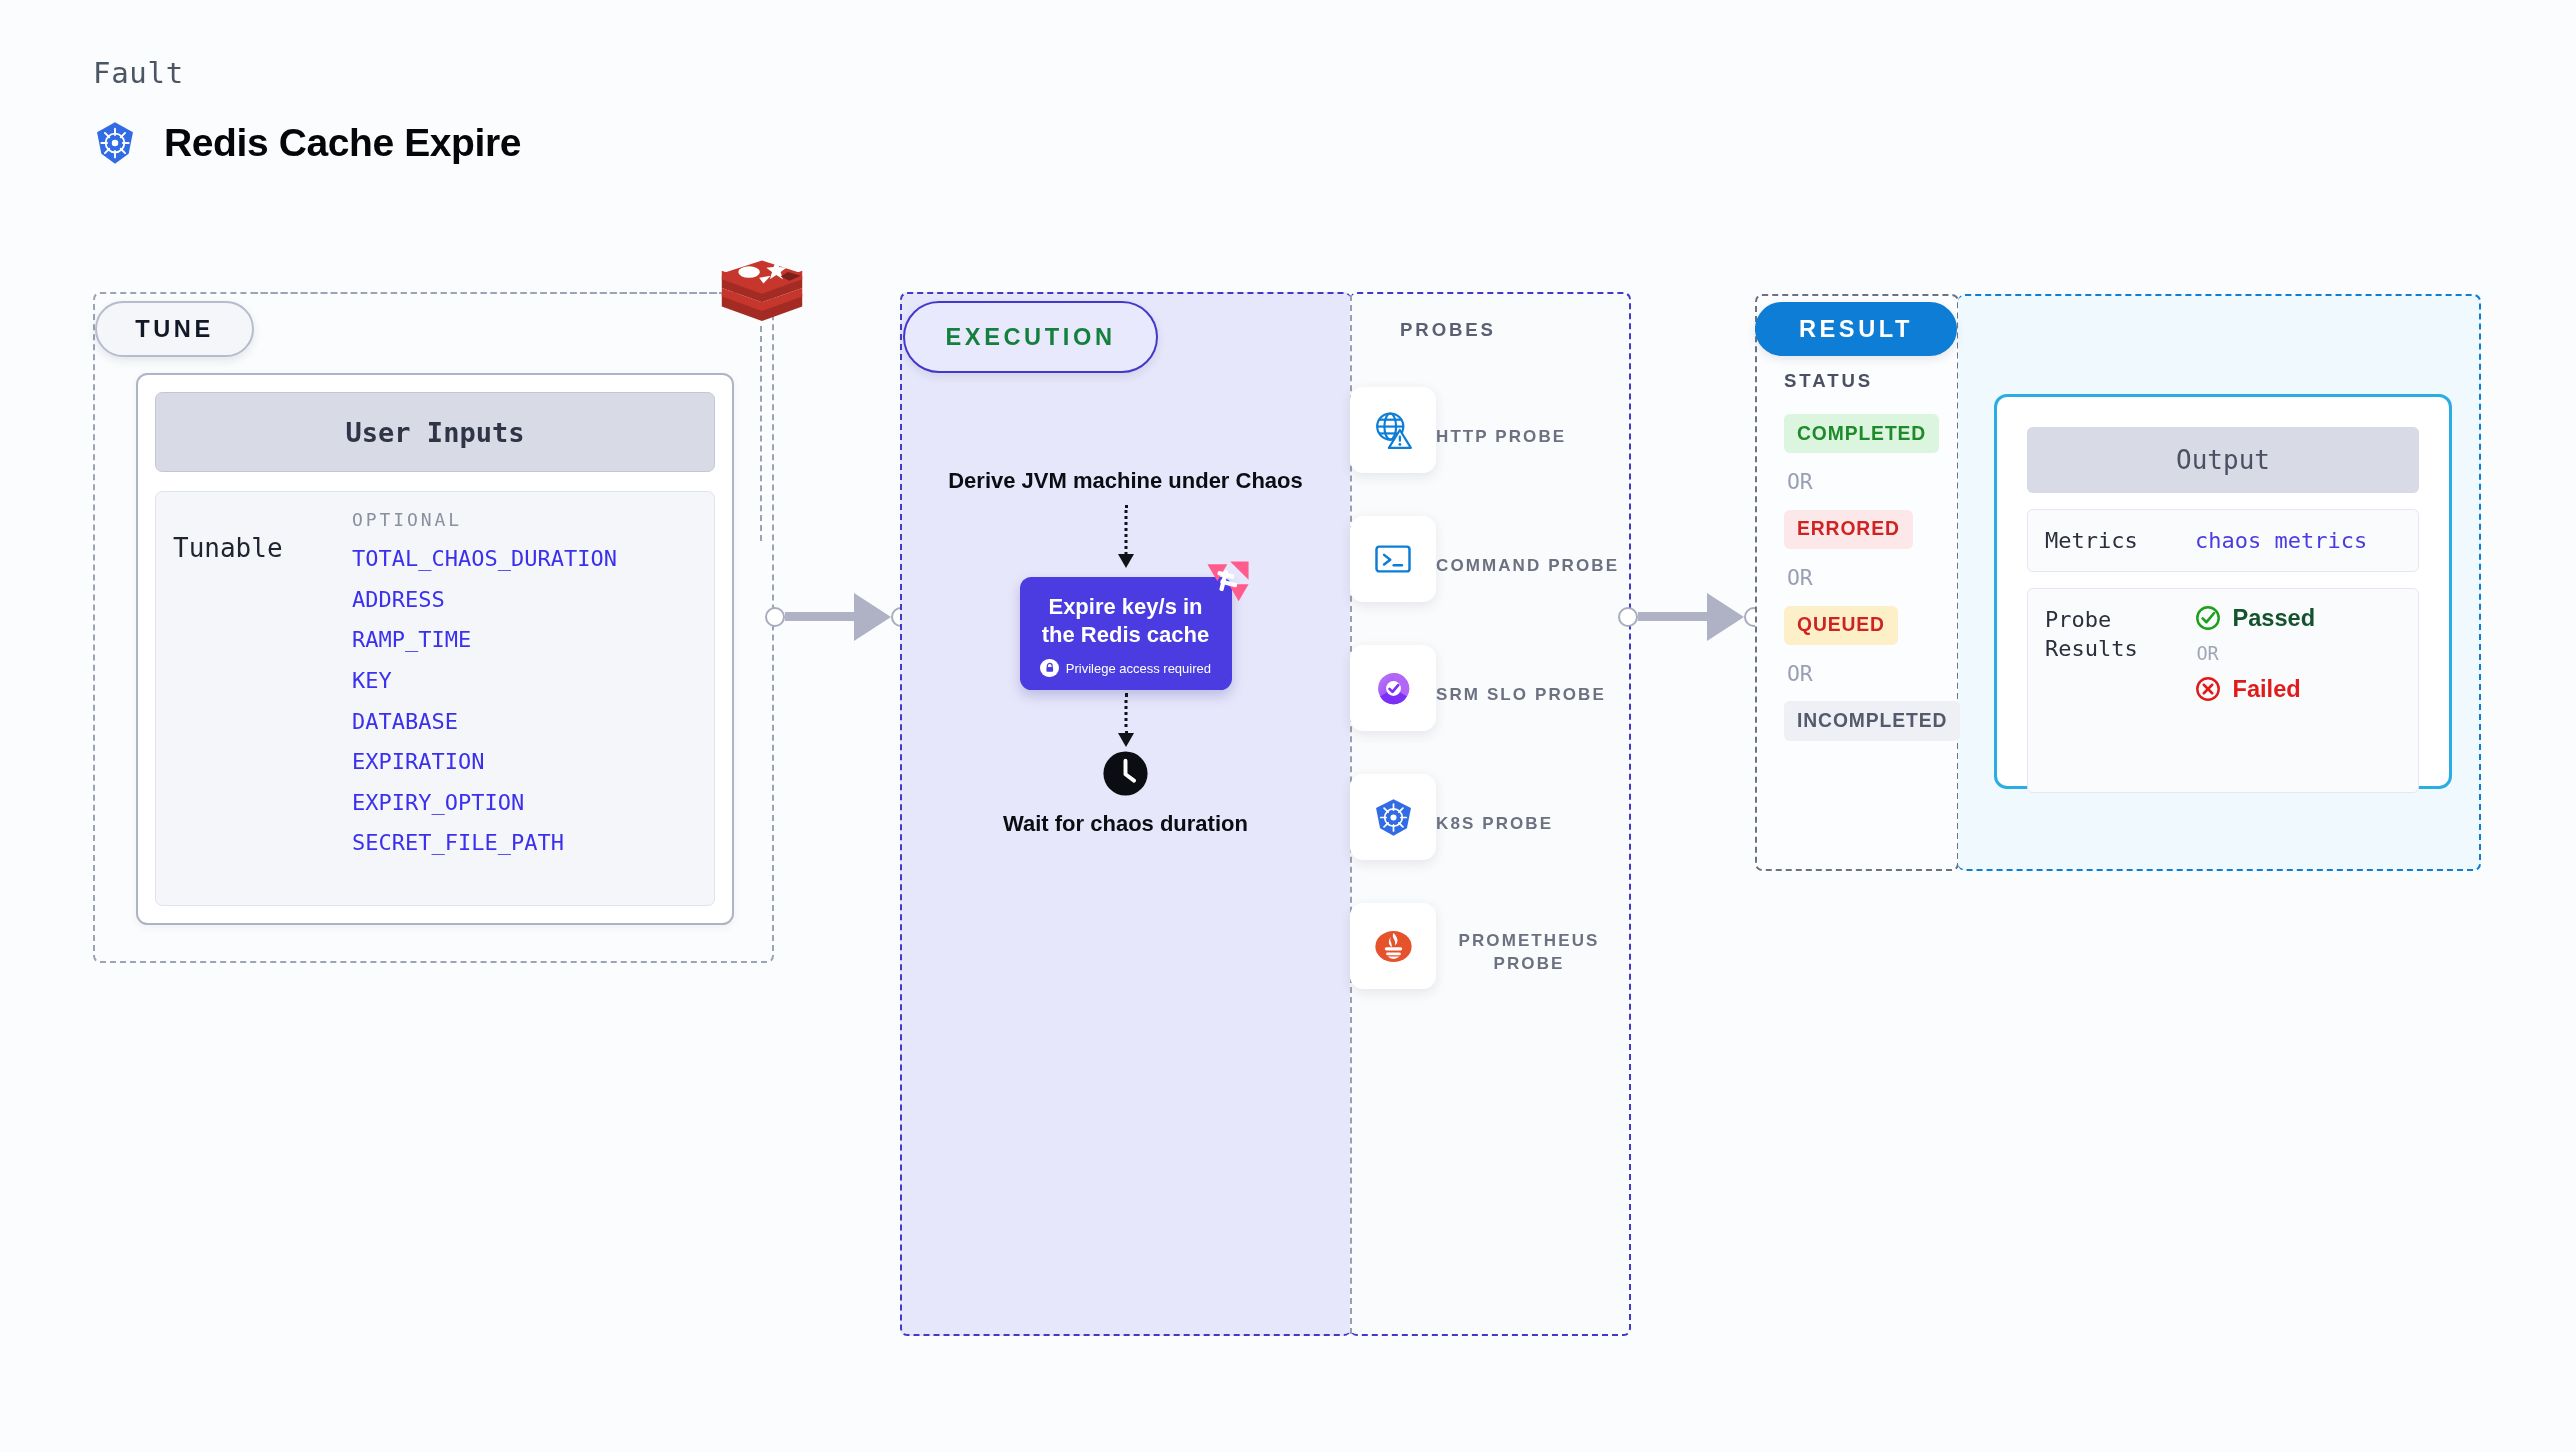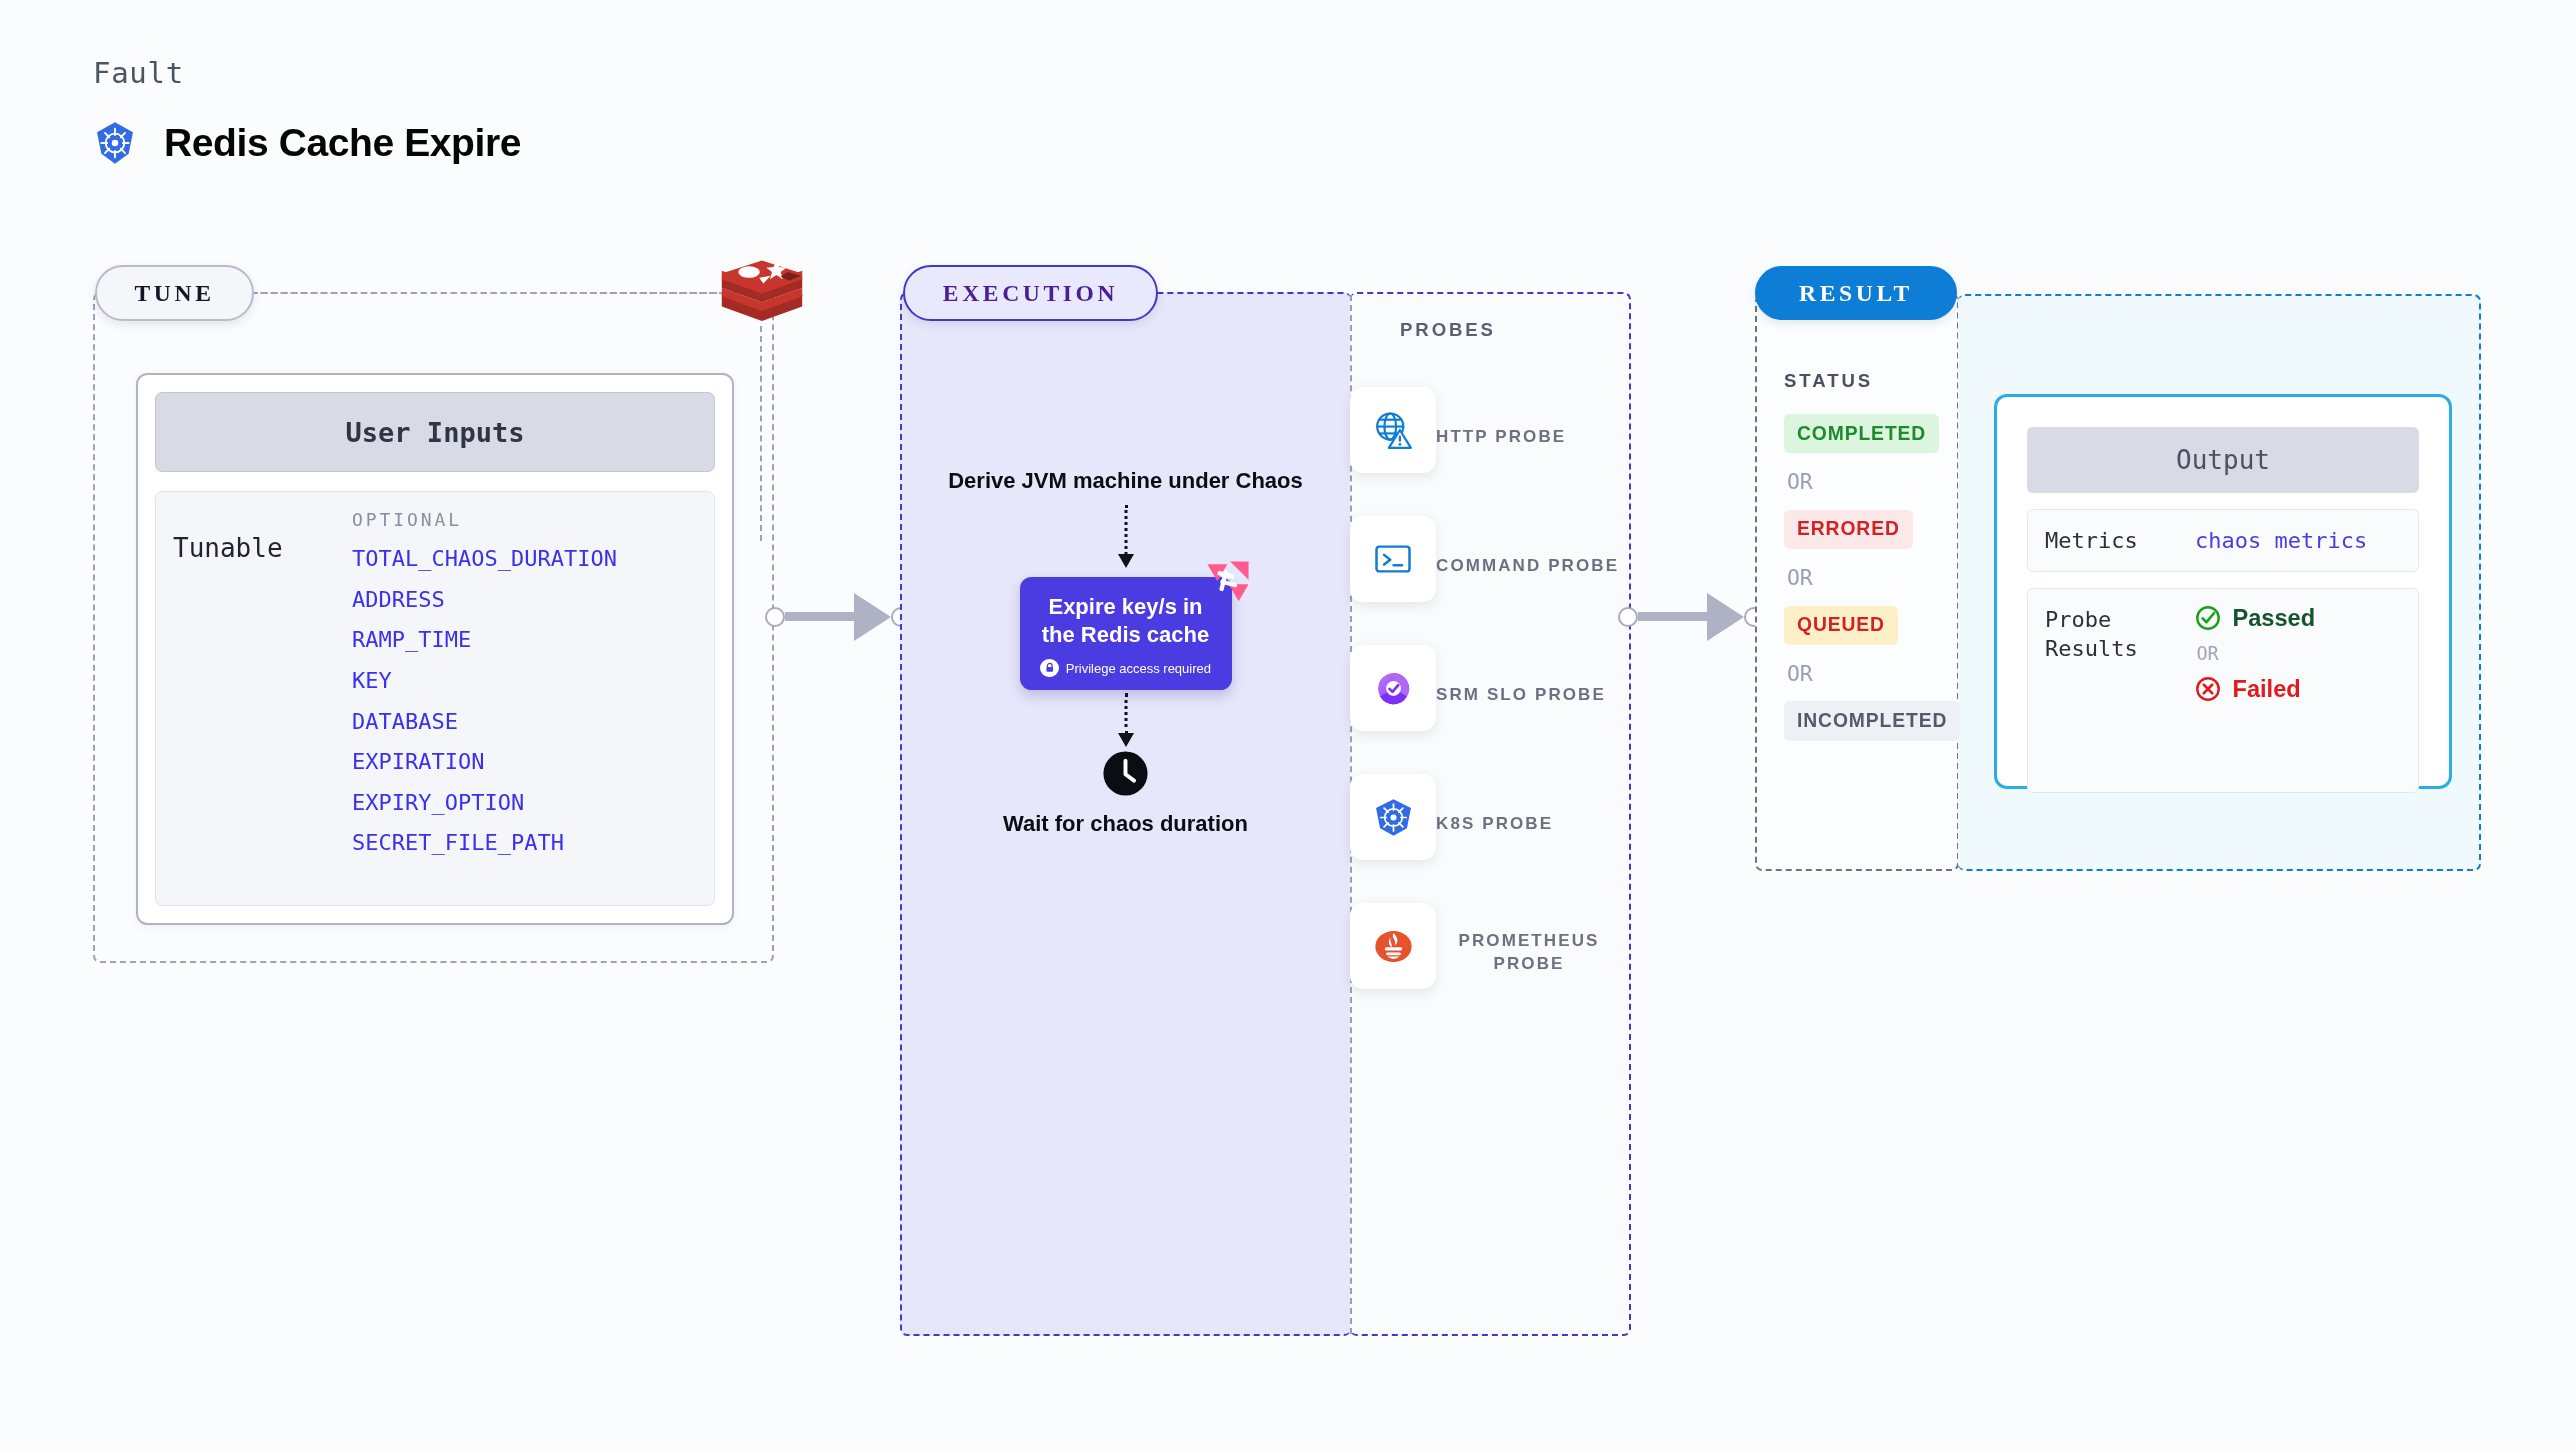--- a/index.html
+++ b/index.html
@@ -17,31 +17,32 @@
     font-family: "DejaVu Sans Mono", monospace;
     font-size: 29px; color: #4b5563; letter-spacing: 0.7px;
   }
   .title-row { position: absolute; left: 92px; top: 120px; display: flex; align-items: center; gap: 26px; }
   .k8s-logo { width: 46px; height: 46px; display: block; }
   .fault-title { font-size: 39px; font-weight: 700; color: #05060a; letter-spacing: -0.4px; }
 
   
   .stage-badge {
     position: absolute; display: flex; align-items: center; justify-content: center;
-    font-family: Liberation Serif, serif; font-weight: 700;
+    font-family: Liberation Sans, sans-serif; font-weight: 700;
     letter-spacing: 3.6px; border-radius: 716px; z-index: 9;
     box-shadow: 0 3.6px 10px rgba(25,30,70,0.10);
+    margin-top: 36px;
   }
   .badge-tune {
     left: 95px; top: 265px; width: 159px; height: 56px;
     background: #f5f6f9; border: 2.1px solid #b6bccd; color: #111827; font-size: 23.6px;
   }
   .badge-exec {
-    left: 903px; top: 265px; width: 255px; height: 56px;
-    background: #e8e9fc; border: 2.1px solid #4338ca; color: #4c1d95; font-size: 23.6px;
+    left: 903px; top: 265px; width: 255px; height: 72px;
+    background: #e8e9fc; border: 2.1px solid #4338ca; color: #15803d; font-size: 23.6px;
   }
   .badge-result {
     left: 1755px; top: 266px; width: 202px; height: 54px;
     background: #0d7dd6; border: 2.1px solid #0d7dd6; color: #ffffff; font-size: 23.6px;
   }
 
   
   .region { position: absolute; border-radius: 7.2px; }
   .region-tune {
     left: 93px; top: 292px; width: 681px; height: 671px;

